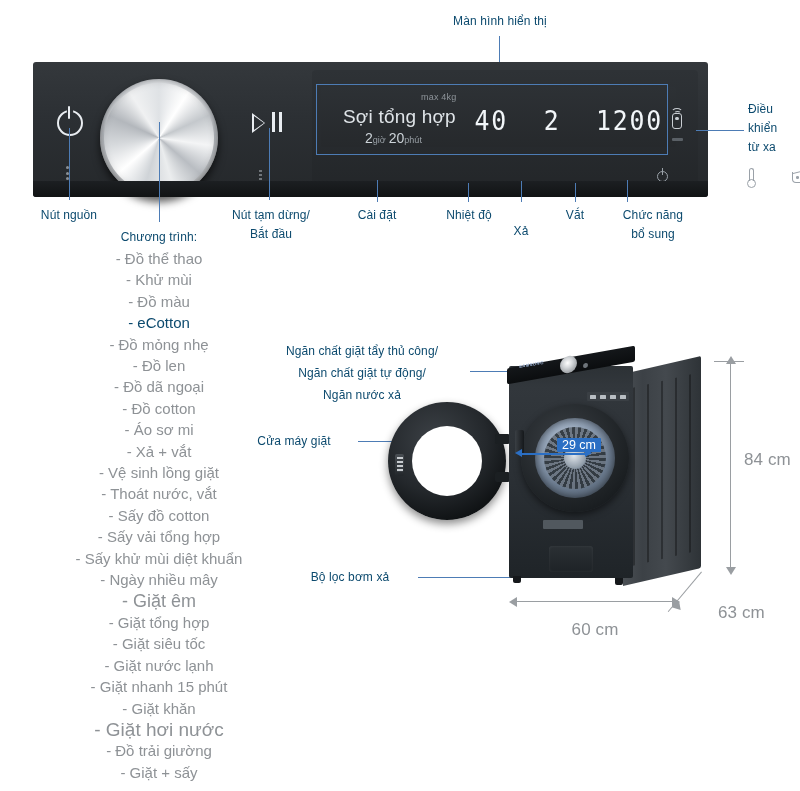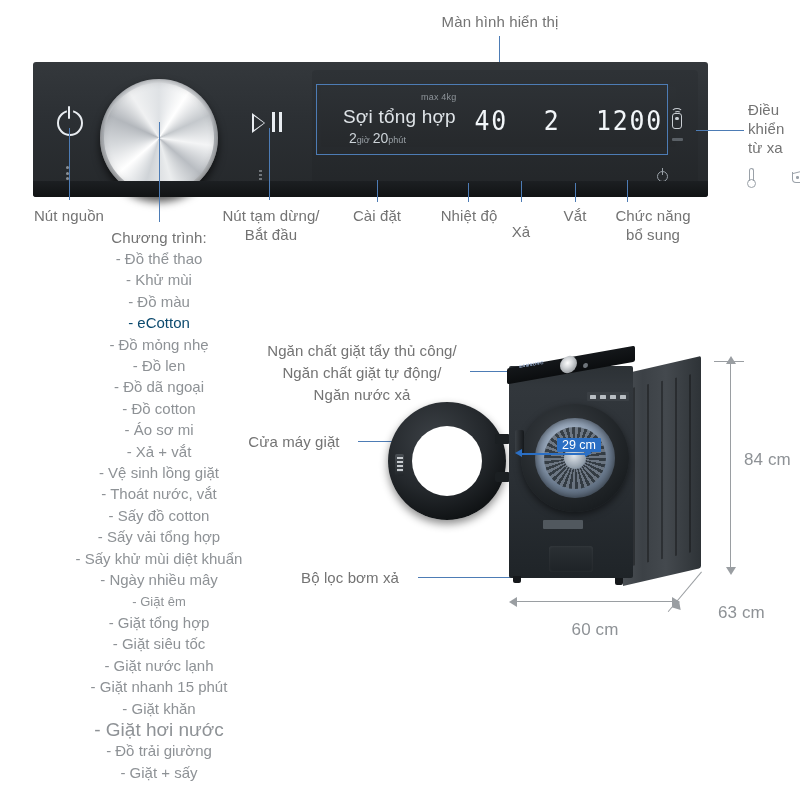--- a/index.html
+++ b/index.html
@@ -13,23 +13,23 @@
     overflow: hidden;
     font-family: "Liberation Sans", sans-serif;
     color: #8c9094;
   }
 
   #stage { position: absolute; inset: 0; }
 
   
   .lbl {
     position: absolute;
-    font-size: 15px;
+    font-size: 12px;
     line-height: 19px;
-    color: #737373;
+    color: #0c4a6e;
     white-space: pre;
     letter-spacing: .1px;
   }
   .lbl.c { text-align: center; }
   .lbl.r { text-align: center; }
   .lbl.l { text-align: left; }
 
   
   .ln { position: absolute; background: #4d7cb5; }
   .ln.v { width: 1.4px; }
@@ -116,21 +116,21 @@
   #prog-name{
     position:absolute; left:22px; top:19px;
     font-size:19px; color:#dfe4e8; letter-spacing:.2px;
     font-family:"Liberation Sans", sans-serif;
   }
   #maxkg{
     position:absolute; left:100px; top:5px;
     font-size:9px; color:#8e949a; letter-spacing:.2px;
   }
   #duration{
-    position:absolute; left:28px; top:43px;
+    position:absolute; left:44px; top:43px;
     font-size:11px; color:#b7bec4;
   }
   #duration b{ font-size:14px; color:#ccd3d8; font-weight:normal;}
   #duration span.sm{ font-size:9px; color:#9aa1a7;}
   .seg {
     position:absolute; top:18px;
     font-family:"DejaVu Sans Mono", monospace;
     font-size:27px; color:#f2f6f9;
     letter-spacing:2px;
     transform: scaleX(.92);
@@ -364,21 +364,21 @@
       <div class="prog-item" style="font-size: 15px; line-height: 21.4px; color: rgb(142, 146, 150);">- Đồ dã ngoại</div>
       <div class="prog-item" style="font-size: 15px; line-height: 21.4px; color: rgb(142, 146, 150);">- Đồ cotton</div>
       <div class="prog-item" style="font-size: 15px; line-height: 21.4px; color: rgb(142, 146, 150);">- Áo sơ mi</div>
       <div class="prog-item" style="font-size: 15px; line-height: 21.4px; color: rgb(142, 146, 150);">- Xả + vắt</div>
       <div class="prog-item" style="font-size: 15px; line-height: 21.4px; color: rgb(142, 146, 150);">- Vệ sinh lồng giặt</div>
       <div class="prog-item" style="font-size: 15px; line-height: 21.4px; color: rgb(142, 146, 150);">- Thoát nước, vắt</div>
       <div class="prog-item" style="font-size: 15px; line-height: 21.4px; color: rgb(142, 146, 150);">- Sấy đồ cotton</div>
       <div class="prog-item" style="font-size: 15px; line-height: 21.4px; color: rgb(142, 146, 150);">- Sấy vải tổng hợp</div>
       <div class="prog-item" style="font-size: 15px; line-height: 21.4px; color: rgb(142, 146, 150);">- Sấy khử mùi diệt khuẩn</div>
       <div class="prog-item" style="font-size: 15px; line-height: 21.4px; color: rgb(142, 146, 150);">- Ngày nhiều mây</div>
-      <div class="prog-item" style="font-size: 13px; line-height: 21.4px; color: rgb(142, 146, 150);">- Giặt êm</div>
+      <div class="prog-item" style="font-size: 18px; line-height: 21.4px; color: rgb(142, 146, 150);">- Giặt êm</div>
       <div class="prog-item" style="font-size: 15px; line-height: 21.4px; color: rgb(142, 146, 150);">- Giặt tổng hợp</div>
       <div class="prog-item" style="font-size: 15px; line-height: 21.4px; color: rgb(142, 146, 150);">- Giặt siêu tốc</div>
       <div class="prog-item" style="font-size: 15px; line-height: 21.4px; color: rgb(142, 146, 150);">- Giặt nước lạnh</div>
       <div class="prog-item" style="font-size: 15px; line-height: 21.4px; color: rgb(142, 146, 150);">- Giặt nhanh 15 phút</div>
       <div class="prog-item" style="font-size: 15px; line-height: 21.4px; color: rgb(142, 146, 150);">- Giặt khăn</div>
       <div class="prog-item" style="font-size: 19px; line-height: 21.4px; color: rgb(142, 146, 150);">- Giặt hơi nước</div>
       <div class="prog-item" style="font-size: 15px; line-height: 21.4px; color: rgb(142, 146, 150);">- Đồ trải giường</div>
       <div class="prog-item" style="font-size: 15px; line-height: 21.4px; color: rgb(142, 146, 150);">- Giặt + sấy</div>
     </div>
 

